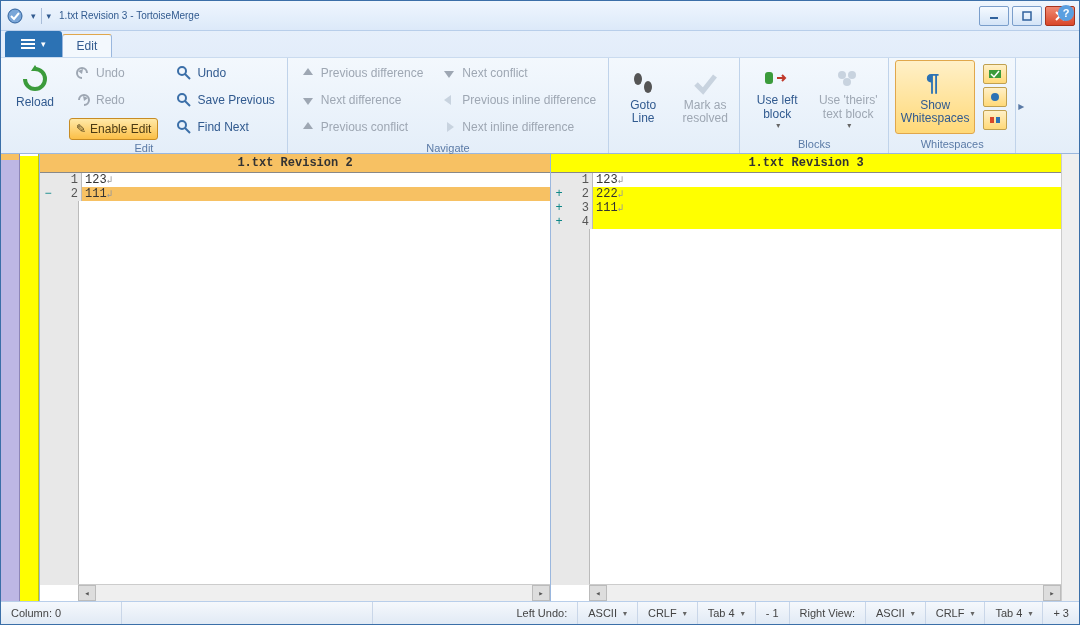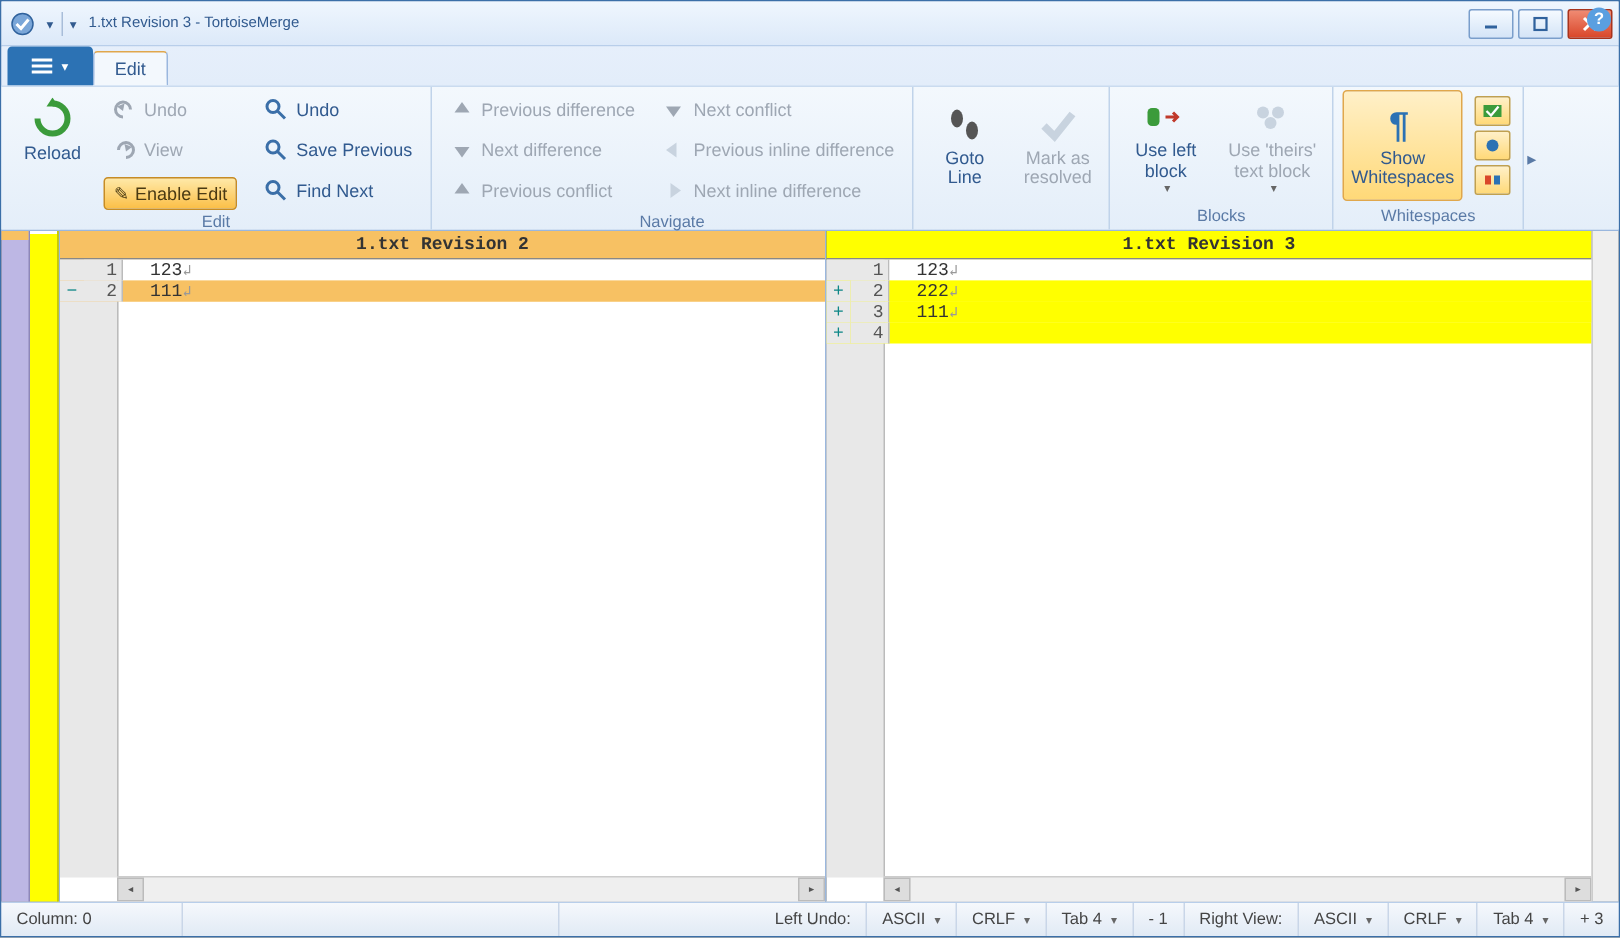--- a/index.html
+++ b/index.html
@@ -24,35 +24,35 @@
 .bigbtn{display:flex;flex-direction:column;align-items:center;justify-content:center;width:48px;height:72px;padding:0 3px;text-align:center;color:#315a8f;border:1px solid transparent;border-radius:3px}
 .bigbtn.sel{background:linear-gradient(#fff0c8,#ffd978);border-color:#e0a74c}
 .bigbtn.disabled{color:#9ea7b3}
 .bigbtn .ico{width:28px;height:28px;margin-bottom:2px;display:flex;align-items:center;justify-content:center}
 .smbtn{display:flex;align-items:center;gap:5px;color:#315a8f;padding:2px 5px;height:20px;border:1px solid transparent;border-radius:3px}
 .smbtn.disabled{color:#9ea7b3}
 .smbtn .ico{width:16px;height:16px;display:flex;align-items:center;justify-content:center}
 .enableedit{background:linear-gradient(#ffe9a8,#fbbf47);border:1px solid #c78c24;border-radius:3px;padding:3px 6px;color:#4a3a13;display:flex;align-items:center;gap:4px;margin-top:4px}
 .vcol{display:flex;flex-direction:column;justify-content:flex-start;gap:1px}
 .help{position:absolute;right:6px;top:5px;width:16px;height:16px;border-radius:50%;background:#5a9fe0;color:#fff;display:flex;align-items:center;justify-content:center;font-weight:bold;font-size:11px}
-.workspace{flex:1;display:flex;background:#404040;min-height:0}
+.workspace{flex:1;display:flex;background:#c4b5fd;min-height:0}
 .locator{width:18px;background:#bdb7e4;border-right:1px solid #8e87b8;position:relative}
 .locator .seg{position:absolute;left:0;right:0}
 .locator2{width:18px;background:#ffff00;border-right:1px solid #c9c900;position:relative}
 .locator2 .seg{position:absolute;left:0;right:0}
 .panes{flex:1;display:flex;min-width:0}
 .pane{flex:1;display:flex;flex-direction:column;border-left:1px solid #9ab7de;min-width:0}
 .phead{height:18px;text-align:center;font-family:"Courier New",monospace;font-weight:bold;font-size:12px;border-bottom:1px solid #888;display:flex;align-items:center;justify-content:center}
 .phead.l{background:#f7c163}
 .phead.r{background:#ffff00}
 .pbody{flex:1;position:relative;overflow:hidden;font-family:"Courier New",monospace;font-size:12px;background:#fff}
 .line{display:flex;height:14px;align-items:center}
 .gutter{width:16px;text-align:center;color:#0e8787;background:#e8e8e8}
 .lnum{width:22px;text-align:right;padding-right:3px;color:#555;background:#e8e8e8;border-right:1px solid #bbb}
-.ltxt{flex:1;padding-left:18px}
+.ltxt{flex:1;padding-left:3px}
 .line.rem{background:#f7c163}
 .line.rem .ltxt{background:#f7c163}
 .line.add{background:#ffff00}
 .line.add .ltxt{background:#ffff00}
 .line.norm .ltxt{background:#fff}
 .eol{color:#999;font-size:10px}
 .pgutterfill{position:absolute;left:0;top:0;bottom:16px;width:38px;background:#e8e8e8;border-right:1px solid #bbb;z-index:0}
 .pbody .lines{position:relative;z-index:1}
 .hscroll{position:absolute;bottom:0;left:38px;right:0;height:16px;background:#efefef;border-top:1px solid #ccc;display:flex;align-items:center}
 .hscroll .arrow{width:16px;height:14px;background:#ddd;border:1px solid #bbb;display:flex;align-items:center;justify-content:center;font-size:9px;color:#555}
@@ -143,21 +143,21 @@
                 </div>
                 <span>Undo</span>
               </div>
             <div class="smbtn disabled">
                 <div class="ico">
                   <svg width="16" height="16">
                     <path d="M4 8 A5 5 0 1 1 9 13" fill="none" stroke="#9ea7b3" stroke-width="2"></path>
                     <path d="M13 6 L8 4 L9 9 Z" fill="#9ea7b3"></path>
                   </svg>
                 </div>
-                <span>View</span>
+                <span>Redo</span>
               </div>
             <div class="enableedit">
                 <span>✎</span>
                 <span>Enable Edit</span>
               </div>
           </div>
           <div class="vcol" style="margin-left:6px">
             <div class="smbtn">
                 <div class="ico">
                   <svg width="16" height="16">

